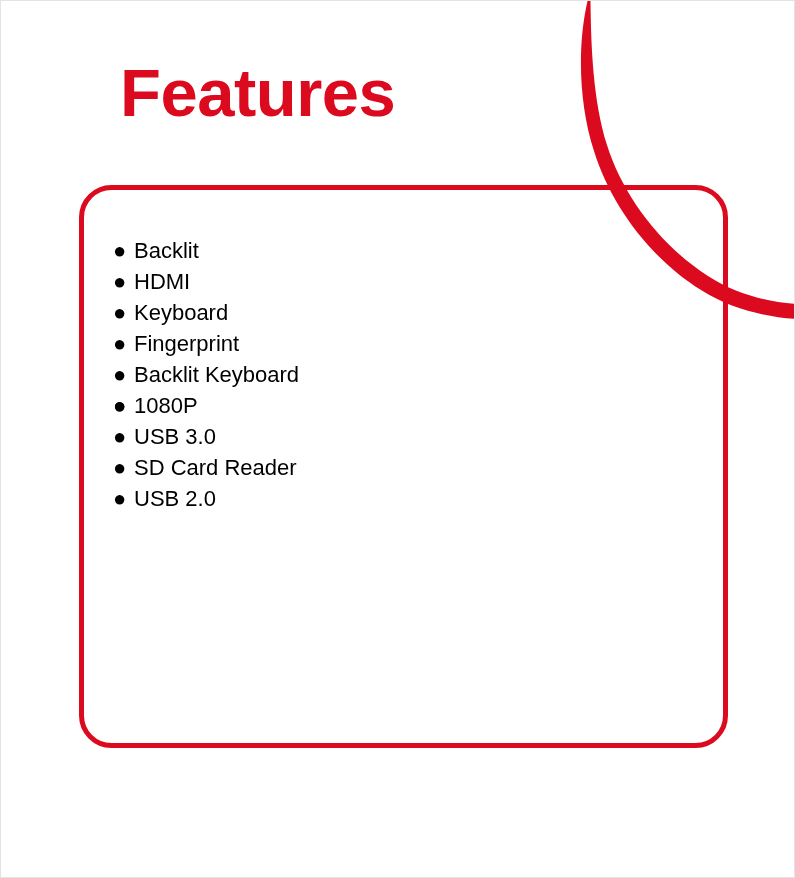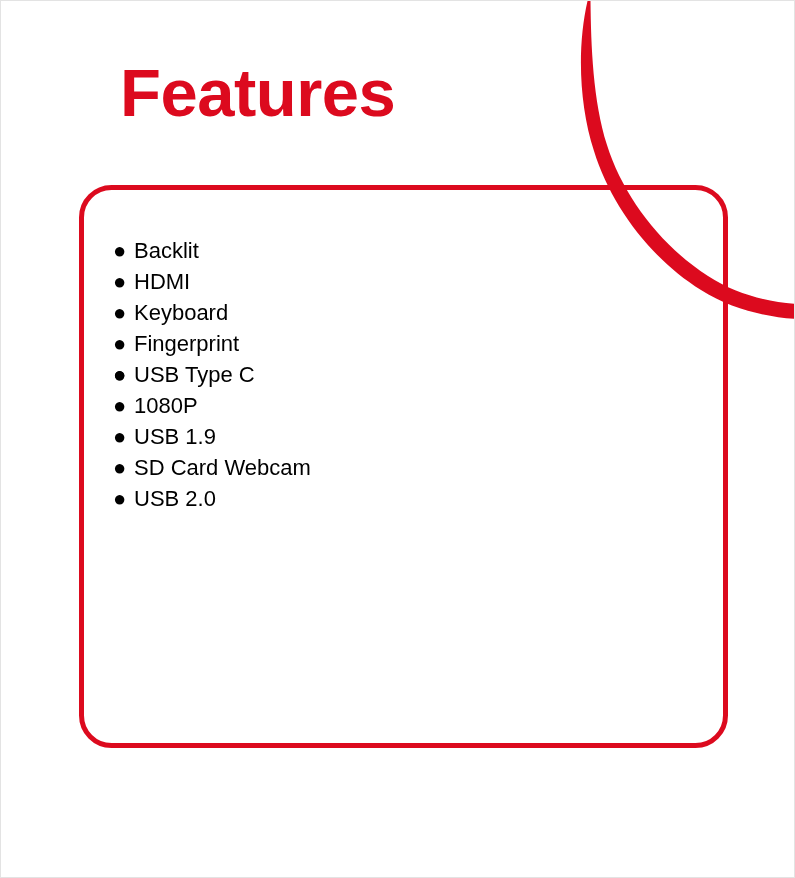--- a/index.html
+++ b/index.html
@@ -107,36 +107,36 @@
     <li>
       <span class="bullet-glyph">●</span>
       <span>Keyboard</span>
     </li>
     <li>
       <span class="bullet-glyph">●</span>
       <span>Fingerprint</span>
     </li>
     <li>
       <span class="bullet-glyph">●</span>
+      <span>Backlit Keyboard</span>
     </li>
     <li>
       <span class="bullet-glyph">●</span>
-      <span>USB Type C</span>
     </li>
     <li>
       <span class="bullet-glyph">●</span>
       <span>1080P</span>
     </li>
     <li>
       <span class="bullet-glyph">●</span>
-      <span>USB 1.9</span>
+      <span>USB 3.0</span>
     </li>
     <li>
       <span class="bullet-glyph">●</span>
-      <span>SD Card Webcam</span>
+      <span>SD Card Reader</span>
     </li>
     <li>
       <span class="bullet-glyph">●</span>
       <span>USB 2.0</span>
     </li>
   </ul>
 
 </div>
 
 </body></html>

